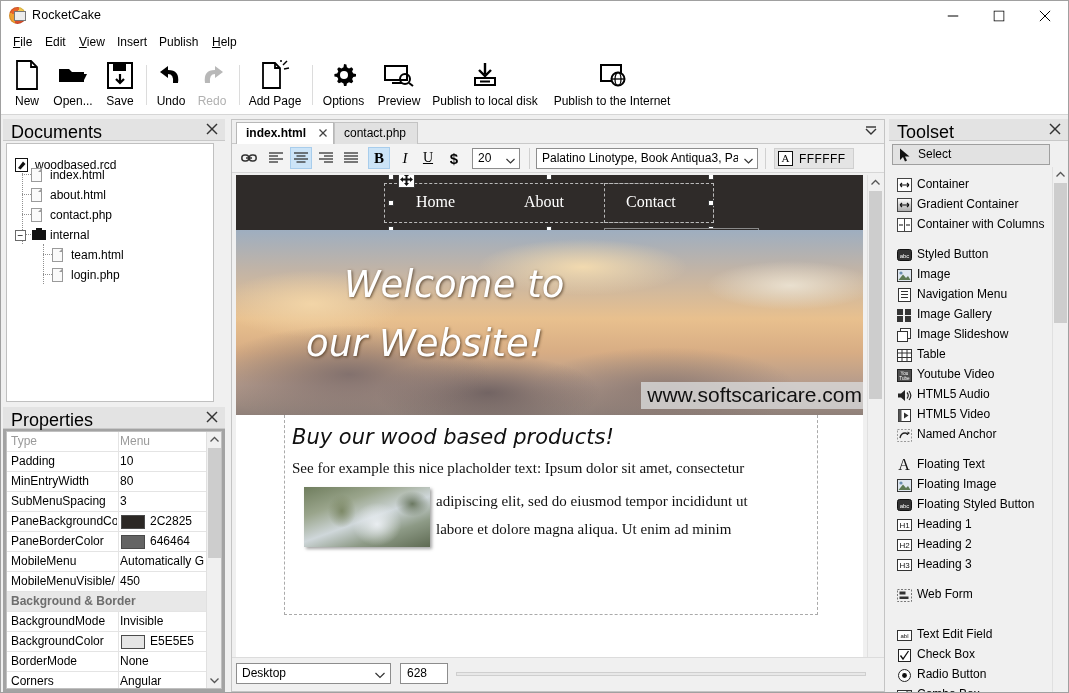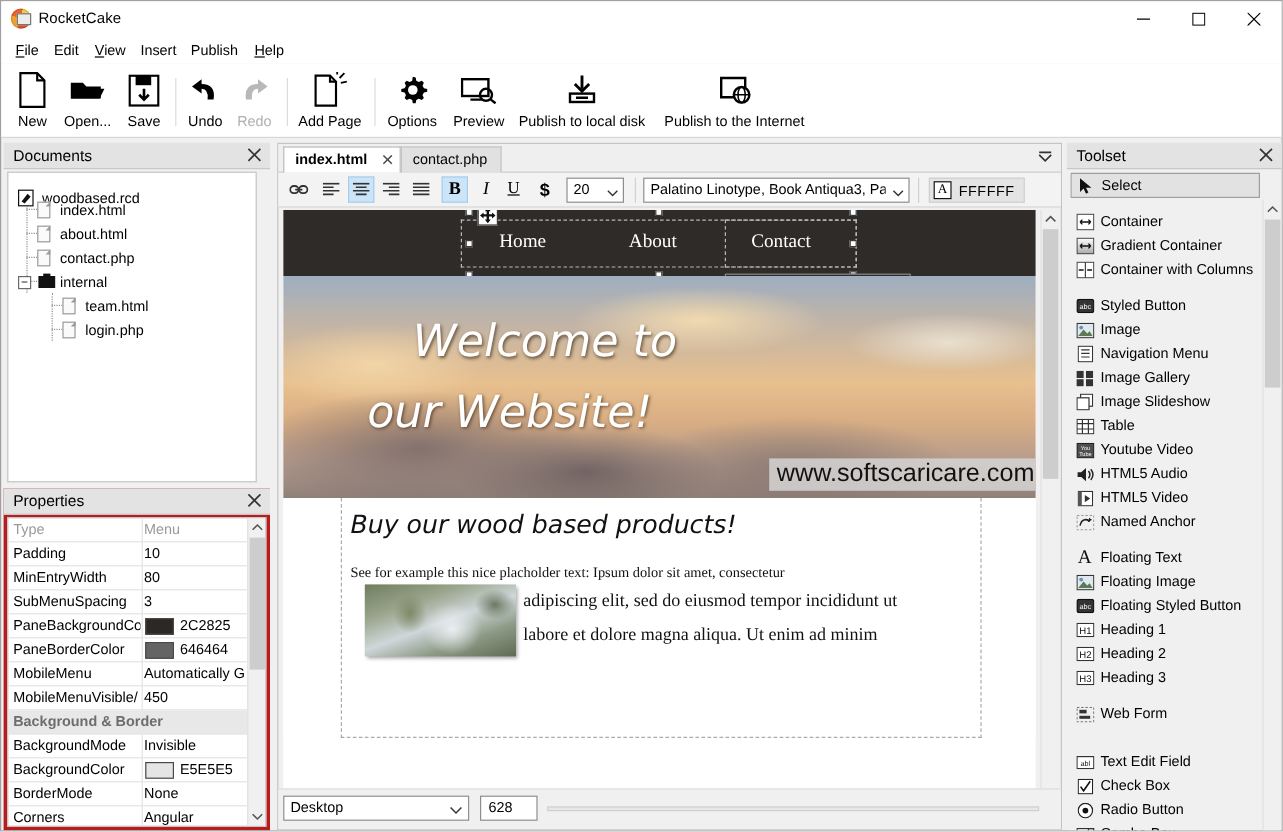--- a/index.html
+++ b/index.html
@@ -33,35 +33,35 @@
   
   #toolbar { position:absolute; left:0; top:52px; width:1067px; height:62px; background:#ffffff; border-bottom:1px solid #d6d6d6;}
   .tb { position:absolute; top:2px; height:58px; text-align:center; cursor:default; }
   .tb .ic { height:34px; display:flex; align-items:center; justify-content:center; margin-top:3px;}
   .tb .lb { font-size:12px; line-height:14px; margin-top:2px; white-space:nowrap;}
   .tb.disabled { color:#b0b0b0; }
   .tsep { position:absolute; top:12px; width:1px; height:40px; background:#dcdcdc;}
 
   
   .panel-title { position:absolute; left:0; width:100%; height:22px; background:#e3e3e3; border-bottom:1px solid #c8c8c8; }
-  .panel-title .pt-label { position:absolute; left:8px; top:3px; font-size:13px; }
+  .panel-title .pt-label { position:absolute; left:8px; top:3px; font-size:18px; }
   .panel-title .pt-close { position:absolute; right:5px; top:2px; width:16px; height:16px; cursor:default; }
 
   
   #documents { position:absolute; left:2px; top:118px; width:222px; height:286px; background:#f0f0f0; }
   #doc-tree { position:absolute; left:3px; top:24px; width:208px; height:259px; background:#fff; border:1px solid #c0c0c0; overflow:hidden;}
   .tn { position:absolute; height:18px; font-size:12px; white-space:nowrap; cursor:default;}
   .tn .tlabel { position:absolute; top:1px; }
   .fileicon { position:absolute; top:1px; width:11px; height:14px; background:#fafafa; border:1px solid #9a9a9a; }
   .fileicon::after { content:""; position:absolute; right:-1px; top:-1px; border-width:0 0 4px 4px; border-style:solid; border-color:transparent transparent #9a9a9a transparent;}
   .dotv { position:absolute; width:1px; border-left:1px dotted #909090; }
   .doth { position:absolute; height:1px; border-top:1px dotted #909090; }
 
   
-  #properties { position:absolute; left:2px; top:406px; width:222px; height:285px; background:#b91c1c;}
+  #properties { position:absolute; left:2px; top:406px; width:222px; height:285px; background:#a3a3a3;}
   #prop-grid { position:absolute; left:3px; top:24px; width:216px; height:258px; background:#fff; border:1px solid #c0c0c0; overflow:hidden;}
   .prow { position:absolute; left:0; width:202px; height:20px; border-bottom:1px solid #e4e4e4;padding-left:37px;}
   .prow .pname { position:absolute; left:4px; top:2px; width:106px; font-size:12px; overflow:hidden; white-space:nowrap;}
   .prow .pval  { position:absolute; left:113px; top:2px; width:88px; font-size:12px; overflow:hidden; white-space:nowrap;}
   .prow.hdr { background:#e8e8e8; }
   .prow.hdr .pname { color:#6d6d6d; font-weight:bold; width:190px;}
   .prow.grey .pname, .prow.grey .pval { color:#9a9a9a; }
   .prow .vsep { position:absolute; left:111px; top:0; width:1px; height:20px; background:#e4e4e4;}
   .swatch { position:absolute; left:114px; top:3px; width:24px; height:14px; border:1px solid #4a4a4a;}
   .prow .pval.withsw { left:143px; }
@@ -115,21 +115,21 @@
       radial-gradient(ellipse 120px 35px at 88% 30%, rgba(236,228,212,.9), rgba(236,228,212,0) 70%),
       linear-gradient(180deg, #9eaec0 0%, #c2b4a6 22%, #e8c08e 48%, #d8ad84 66%, #b49b8c 84%, #8f8079 100%);
   }
   #hero .htxt { position:absolute; color:#fff; font-family:"DejaVu Sans", sans-serif; font-style:italic; font-size:37px;
      text-shadow: 1px 1px 3px rgba(60,40,20,.75); white-space:nowrap; }
   #watermark { position:absolute; right:0; bottom:6px; background:rgba(215,215,215,.82); color:#111; font-size:21px; padding:1px 4px 2px 6px; font-family:"Liberation Sans", sans-serif;}
 
   #body-sec { position:relative; width:630px; background:#fff; }
   #body-sec .bbox { position:absolute; left:48px; top:0; width:534px; height:200px; border:1px dashed #aaa; border-top:none;}
   #body-sec h2 { position:absolute; left:56px; top:10px; margin:0; font-family:"DejaVu Sans", sans-serif; font-style:italic; font-weight:normal; font-size:21px; color:#111; white-space:nowrap;}
-  #body-sec .p1 { position:absolute; left:56px; top:55px; font-family:"Liberation Serif", serif; font-size:12px; color:#111; white-space:nowrap;}
+  #body-sec .p1 { position:absolute; left:56px; top:45px; font-family:"Liberation Serif", serif; font-size:15px; color:#111; white-space:nowrap;}
   #body-sec .p2 { position:absolute; left:200px; top:78px; font-family:"Liberation Serif", serif; font-size:15px; color:#111; white-space:nowrap;}
   #body-sec .p3 { position:absolute; left:200px; top:106px; font-family:"Liberation Serif", serif; font-size:15px; color:#111; white-space:nowrap;}
   #thumb { position:absolute; left:68px; top:72px; width:126px; height:60px; overflow:hidden;
     background:
       radial-gradient(ellipse 34px 30px at 58% 62%, rgba(236,240,244,.95), rgba(236,240,244,0) 72%),
       radial-gradient(ellipse 20px 24px at 30% 40%, rgba(120,132,96,.9), rgba(120,132,96,0) 70%),
       radial-gradient(ellipse 24px 18px at 86% 28%, rgba(96,110,84,.9), rgba(96,110,84,0) 70%),
       linear-gradient(160deg,#6f7d5d 0%, #9aa58c 28%, #cfd7da 52%, #8d9a86 74%, #5e6a52 100%);
     box-shadow: 2px 2px 3px rgba(0,0,0,.35);}
 

